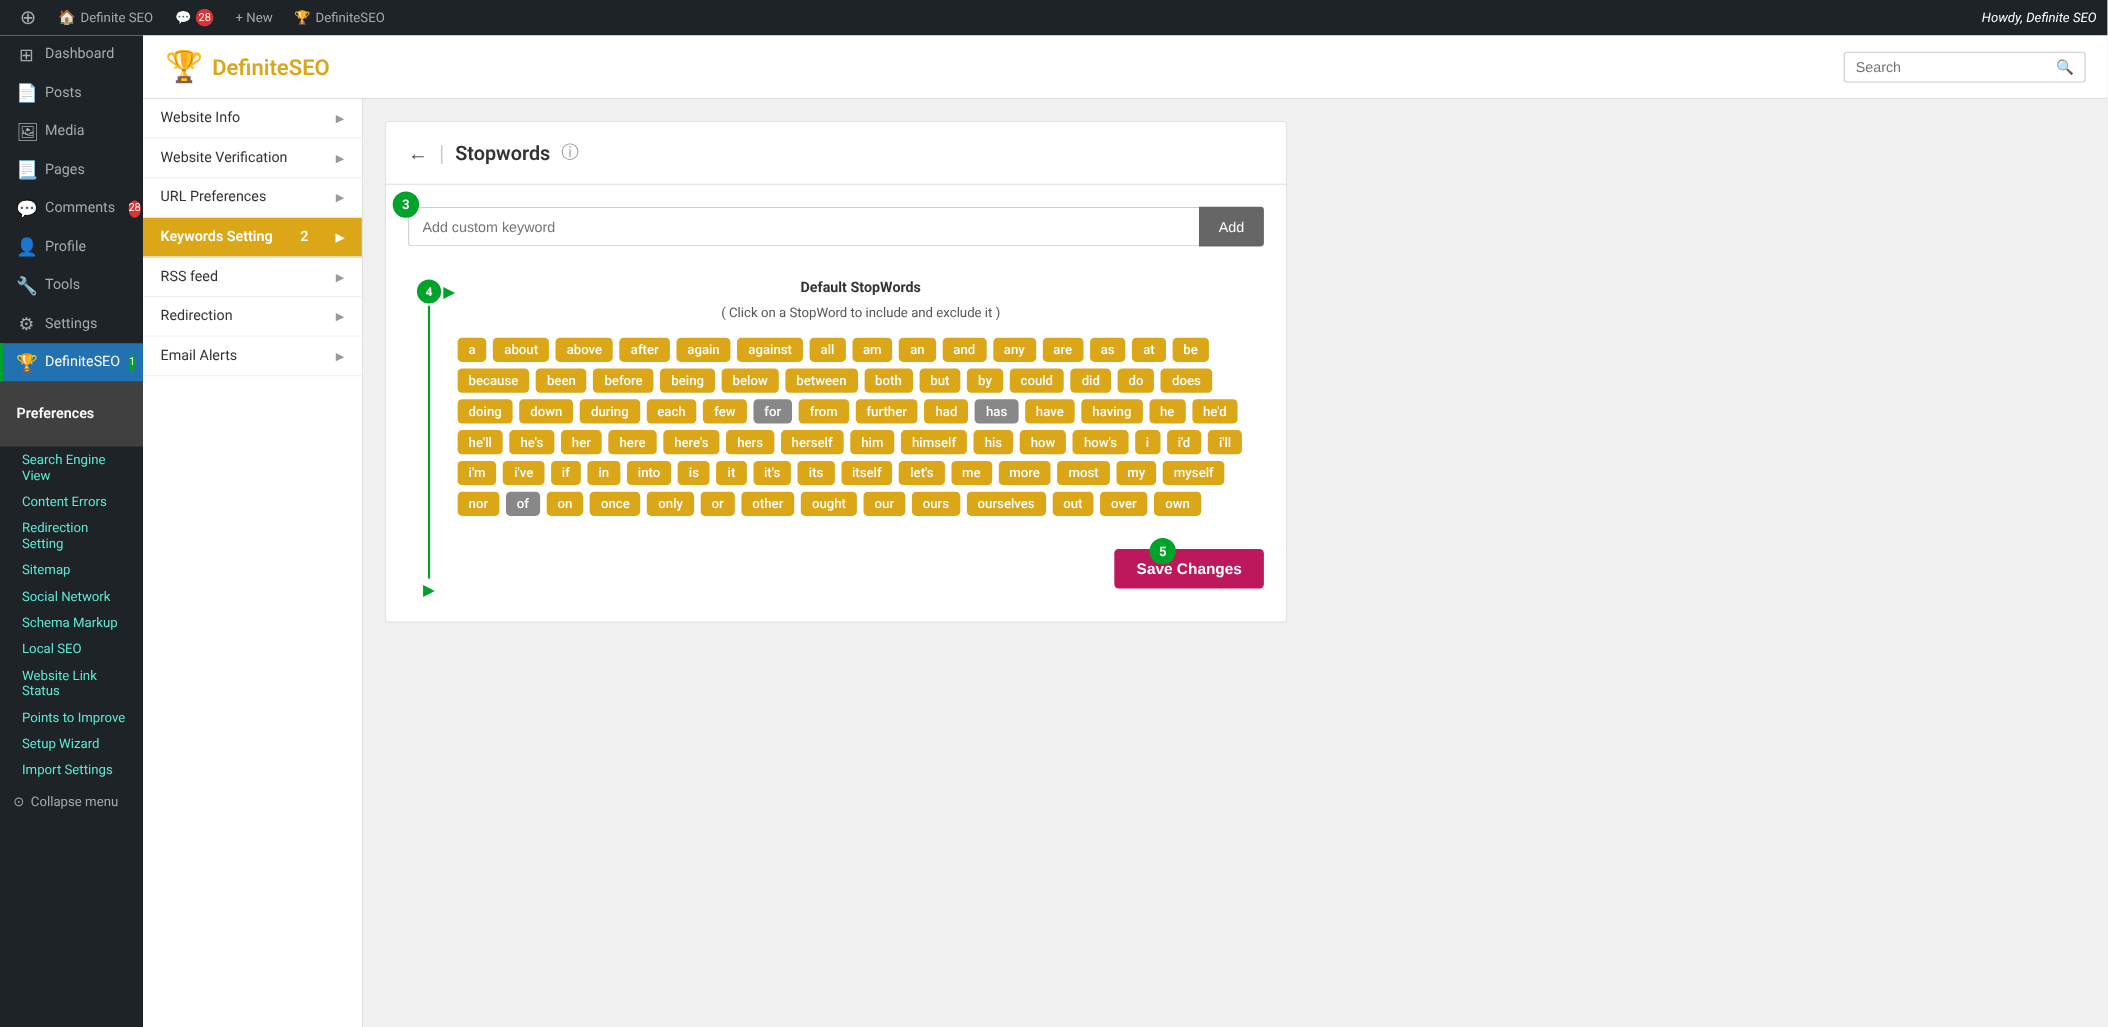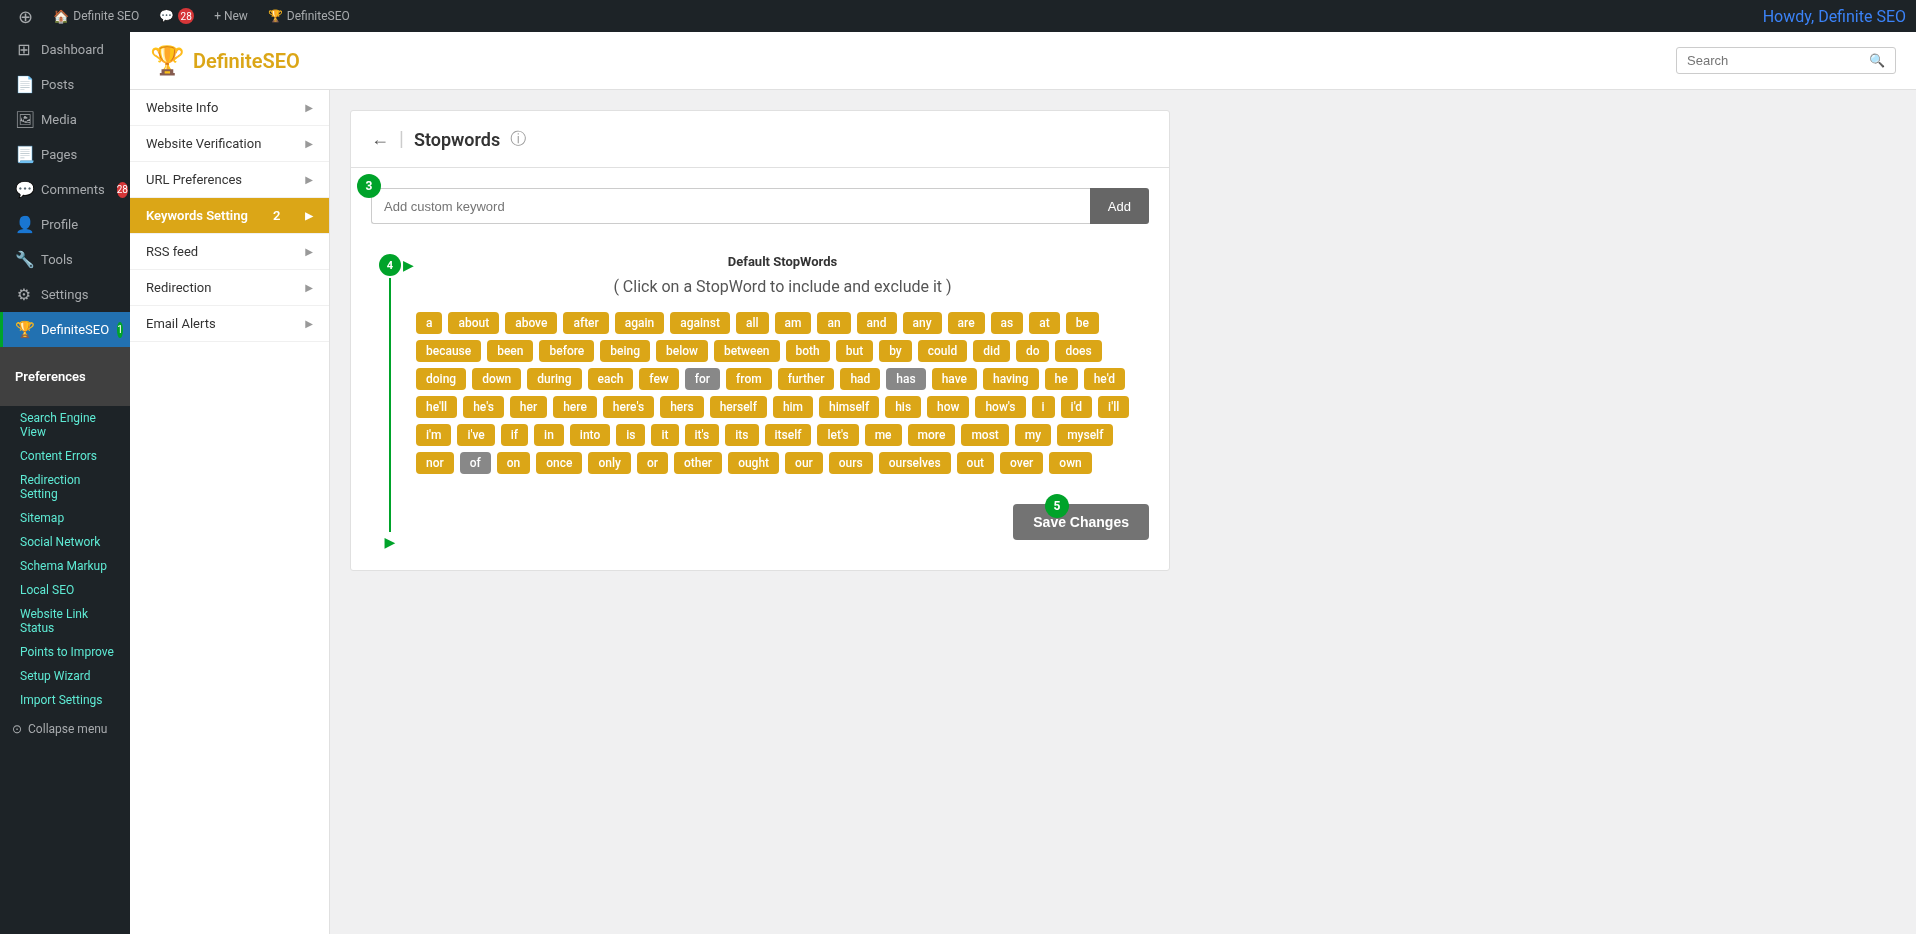--- a/index.html
+++ b/index.html
@@ -13,21 +13,21 @@
       align-items: center;
       padding: 0 10px;
       color: #a7aaad;
       font-size: 12px;
       flex-shrink: 0;
       z-index: 100;
       position: relative;
     }
     #wpadminbar .bar-items { display: flex; align-items: center; gap: 4px; flex: 1; }
     #wpadminbar .bar-item { padding: 0 8px; height: 32px; display: flex; align-items: center; gap: 4px; color: #a7aaad; cursor: pointer; }
-    #wpadminbar .bar-right { margin-left: auto; color: #3b82f6; font-size: 16px; }
+    #wpadminbar .bar-right { margin-left: auto; color: #ffffff; font-size: 12px; font-style: italic; }
     .comment-badge { background: #d63638; color: #fff; border-radius: 50%; width: 16px; height: 16px; display: inline-flex; align-items: center; justify-content: center; font-size: 10px; }
 
     
     .main-wrapper { display: flex; flex: 1; overflow: hidden; }
 
     
     #adminmenu {
       width: 130px;
       background: #1d2327;
       color: #a7aaad;
@@ -184,21 +184,21 @@
       border-radius: 0 3px 3px 0;
     }
     .stopwords-label-row {
       display: flex;
       align-items: center;
       gap: 8px;
       margin-bottom: 16px;
       flex-direction: column;
     }
     .stopwords-label { font-weight: 700; font-size: 13px; color: #333; }
-    .stopwords-hint { font-size: 16px; color: #555; text-align: right; }
+    .stopwords-hint { font-size: 12px; color: #555; text-align: right; }
 
     .tags-wrapper {
       display: flex;
       flex-wrap: wrap;
       gap: 6px;
       position: relative;
     }
 
     .tag {
       background: #dba617;
@@ -213,21 +213,21 @@
 
     
     .save-btn-row {
       display: flex;
       justify-content: flex-end;
       margin-top: 30px;
       padding-bottom: 10px;
       position: relative;
     }
     .save-btn {
-      background: #737373;
+      background: #be185d;
       color: #fff;
       border: none;
       padding: 10px 20px;
       font-size: 14px;
       font-weight: 600;
       border-radius: 4px;
       cursor: pointer;
     }
 
     .step-badge-save {

